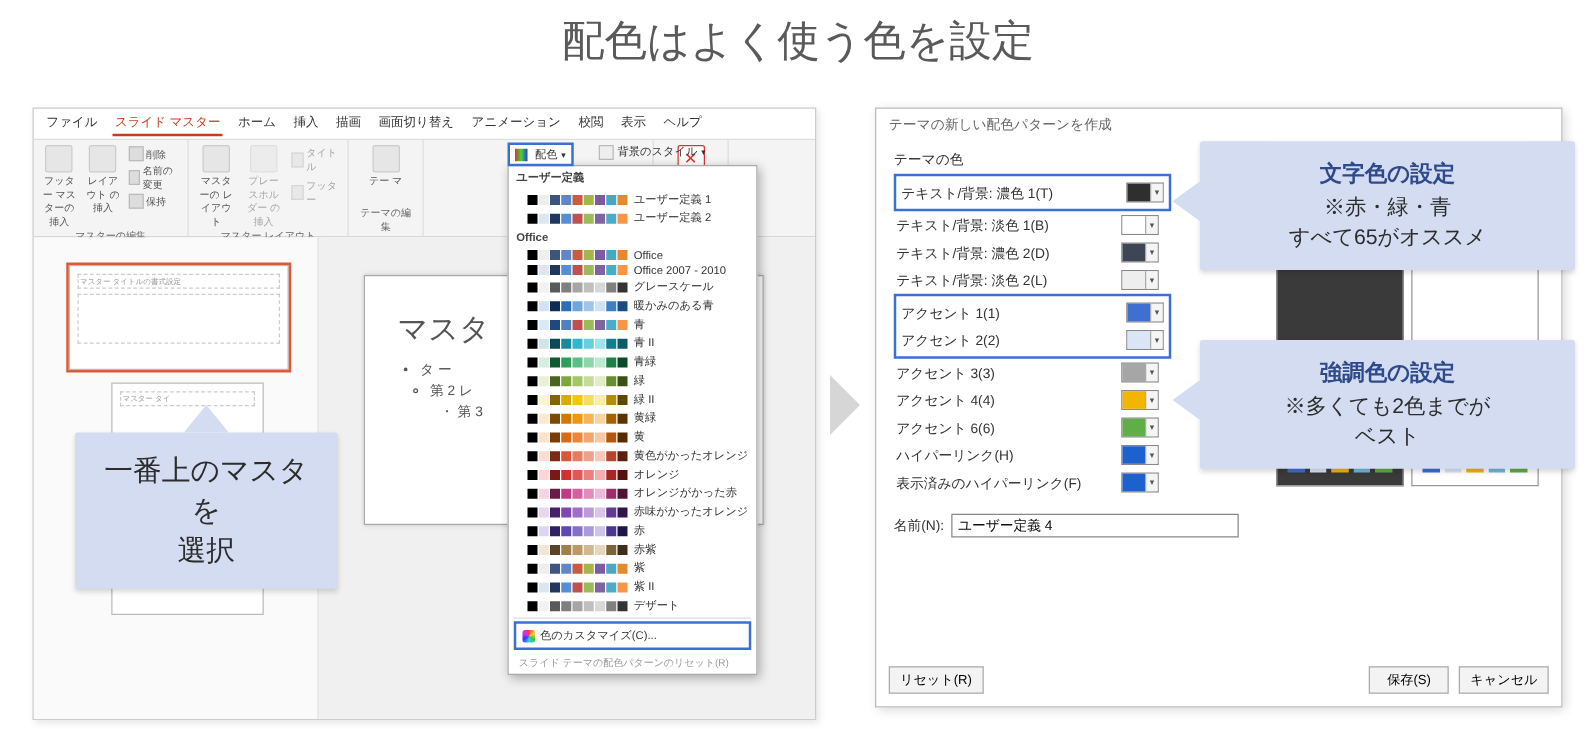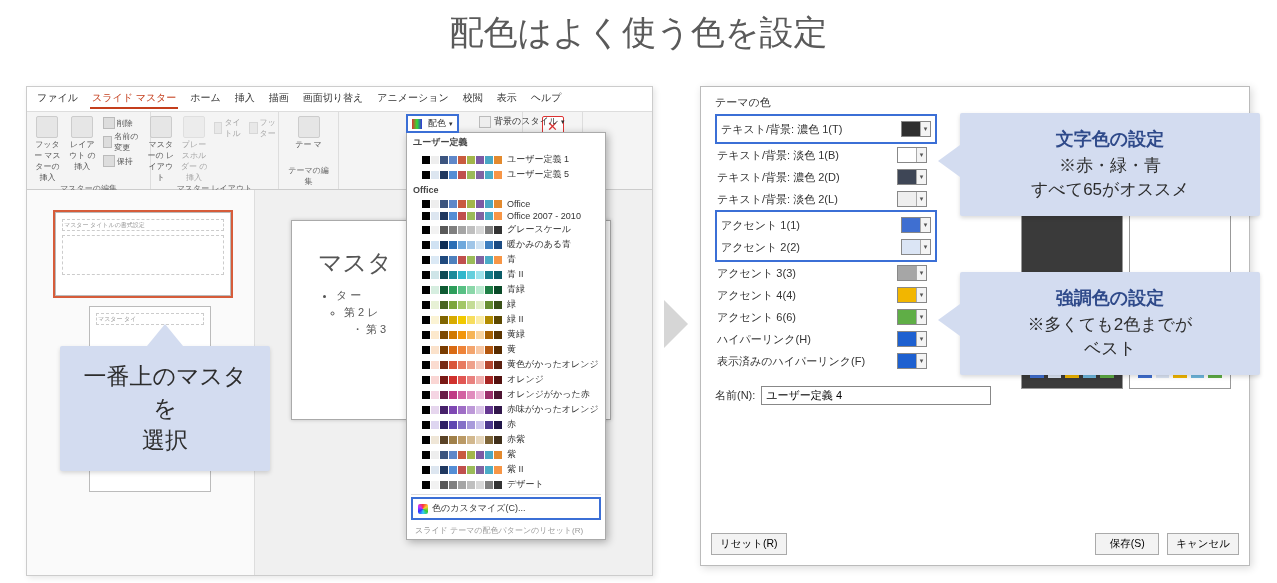--- a/index.html
+++ b/index.html
@@ -287,21 +287,21 @@
         <div class="rb-btn">
             <span class="ic"></span>
             <span>マスターの
 レイアウト</span>
           </div>
         <div class="rb-btn" style="opacity:0.5">
             <span class="ic"></span>
             <span>プレースホルダー
 の挿入</span>
           </div>
-        <div style="display:flex;gap:2px;opacity:0.5">
+        <div style="display:flex;flex-direction:column;gap:2px;opacity:0.5">
           <div class="rb-small">
               <span>タイトル</span>
             </div>
           <div class="rb-small">
               <span>フッター</span>
             </div>
         </div>
       </div>
       <div class="group-label">マスター レイアウト</div>
     </div>
@@ -369,21 +369,21 @@
               <span style="background: rgb(0, 0, 0);"></span>
               <span style="background: rgb(221, 230, 240);"></span>
               <span style="background: rgb(32, 56, 96);"></span>
               <span style="background: rgb(85, 142, 213);"></span>
               <span style="background: rgb(192, 80, 77);"></span>
               <span style="background: rgb(155, 187, 89);"></span>
               <span style="background: rgb(128, 100, 162);"></span>
               <span style="background: rgb(75, 172, 198);"></span>
               <span style="background: rgb(247, 150, 70);"></span>
             </div>
-            <span>ユーザー定義 5</span>
+            <span>ユーザー定義 2</span>
           </div>
         </div>
       <div class="dd-section-title">Office</div>
       <div id="dd-office">
           <div class="dd-row">
             <div class="dd-swatches">
               <span style="background: rgb(255, 255, 255);"></span>
               <span style="background: rgb(0, 0, 0);"></span>
               <span style="background: rgb(238, 238, 238);"></span>
               <span style="background: rgb(60, 85, 127);"></span>
@@ -718,20 +718,21 @@
           <li style="margin-left:16px;list-style:none;">・ 第 3</li>
         </ul>
       </div>
     </div>
   </div>
 </div>
 
 <div class="big-arrow"></div>
 
 <div class="right-dialog">
+  <div class="dlg-title">テーマの新しい配色パターンを作成</div>
   <div class="dlg-body">
     <div class="theme-section-label">テーマの色</div>
     <div id="theme-rows">
         <div class="boxed">
           <div class="theme-row">
             <span class="tr-label">テキスト/背景: 濃色 1(T)</span>
             <div class="swatch-btn">
               <div class="sw" style="background: rgb(47, 47, 47);"></div>
               <div class="arrow">▾</div>
             </div>

